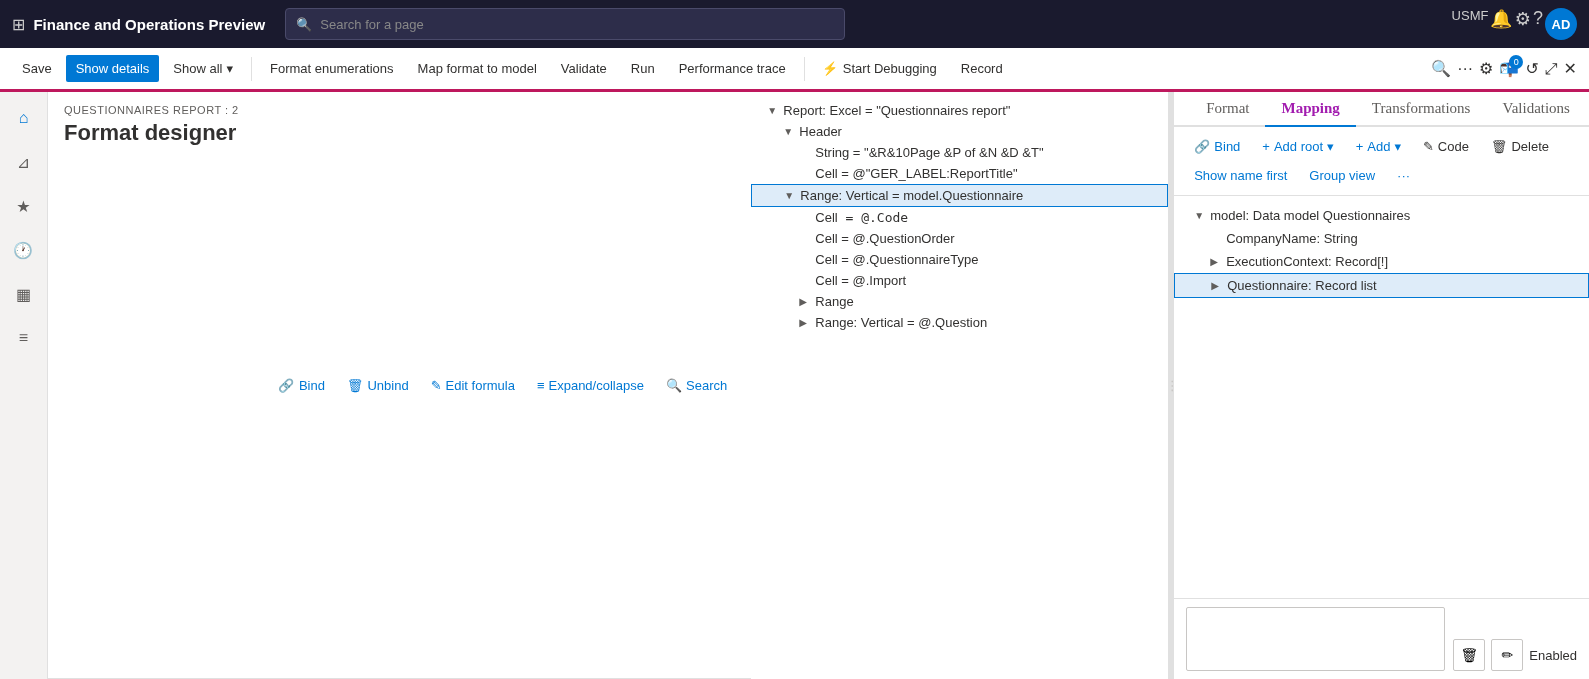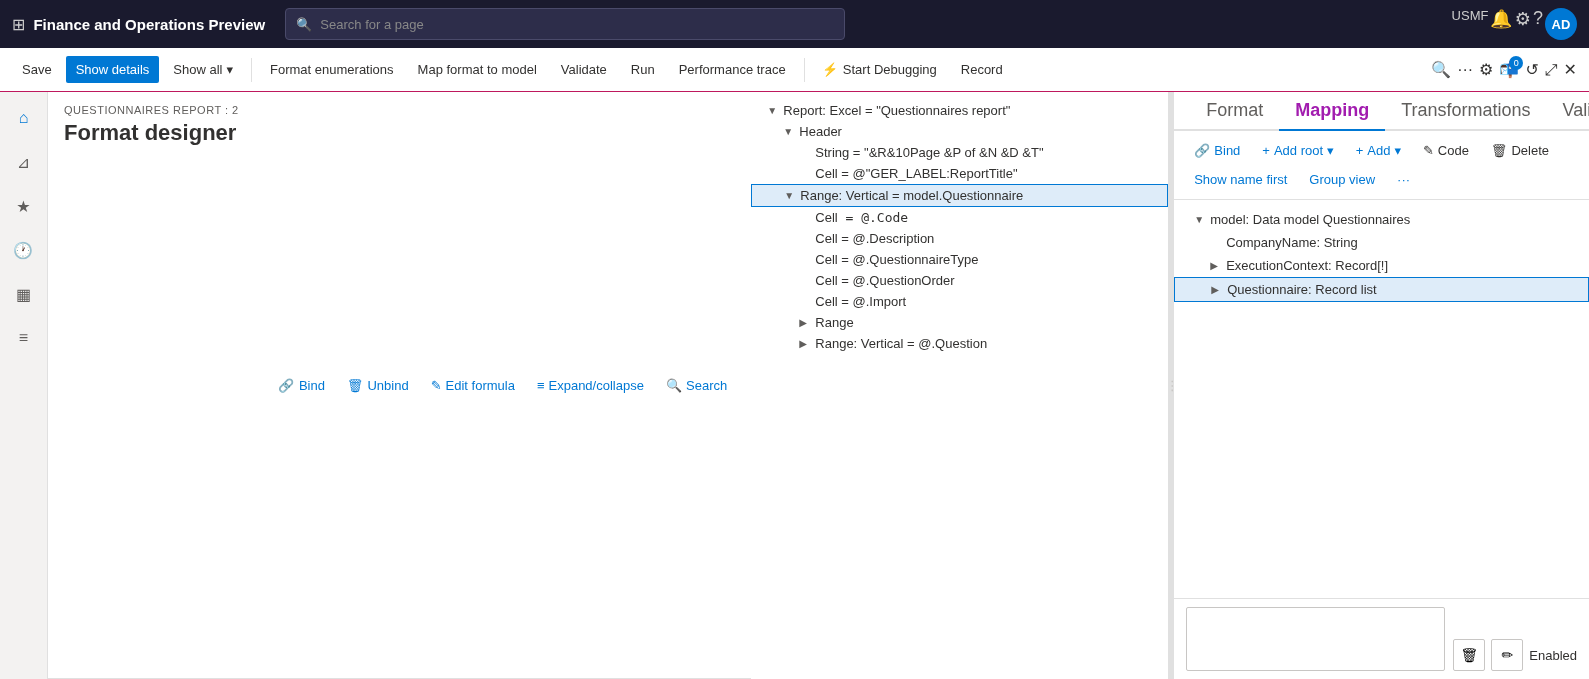--- a/index.html
+++ b/index.html
@@ -26,21 +26,21 @@
     .nav-right .user-badge {
       background: #0078d4; border-radius: 50%; width: 32px; height: 32px;
       display: flex; align-items: center; justify-content: center;
       color: white; font-weight: 700; font-size: 13px;
     }
     .nav-right .icon-btn { cursor: pointer; font-size: 18px; color: #ccc; }
 
     
     .action-bar {
       display: flex; align-items: center; background: white;
-      border-bottom: 1px solid #be185d; height: 44px; padding: 0 12px; gap: 4px;
+      border-bottom: 3px solid #be185d; height: 44px; padding: 0 12px; gap: 4px;
     }
     .action-btn {
       display: flex; align-items: center; gap: 4px; padding: 6px 10px;
       border: none; background: transparent; cursor: pointer;
       font-size: 13px; color: #323130; border-radius: 2px; white-space: nowrap;
     }
     .action-btn.primary { background: #0078d4; color: white; }
     .action-sep { width: 1px; height: 24px; background: #e0e0e0; margin: 0 4px; }
     .action-bar-right { margin-left: auto; display: flex; align-items: center; gap: 6px; }
 
@@ -83,22 +83,22 @@
       display: flex; align-items: center; padding: 3px 8px;
       cursor: pointer; font-size: 13px; color: #323130; white-space: nowrap;
     }
     .tree-item.selected { background: #deecf9; border: 1px solid #0078d4; }
     .tree-item .chevron { width: 16px; font-size: 10px; color: #605e5c; flex-shrink: 0; }
 
     
     .mapping-panel { flex: 1; display: flex; flex-direction: column; overflow: hidden; }
     .panel-tabs { display: flex; border-bottom: 2px solid #e0e0e0; padding: 0 16px; background: white; }
     .panel-tab {
-      padding: 8px 16px; cursor: pointer; font-size: 18px; color: #605e5c;
-      border-bottom: 2px solid transparent; margin-bottom: -2px;
+      padding: 8px 16px; cursor: pointer; font-size: 15px; color: #605e5c;
+      border-bottom: 2px solid transparent; margin-bottom: -2px; font-family: Liberation Serif, serif;
     }
     .panel-tab.active { color: #a21caf; border-bottom-color: #0078d4; font-weight: 600; }
 
     .mapping-toolbar {
       display: flex; align-items: center; gap: 6px; padding: 8px 12px;
       border-bottom: 1px solid #e0e0e0; flex-wrap: wrap;
     }
     .map-btn {
       display: flex; align-items: center; gap: 4px;
       padding: 4px 8px; border: none; background: transparent;
@@ -260,31 +260,26 @@
           <div class="tree-item">
       <span style="padding-left:40px"></span>
       <span class="chevron"></span>
       <span>Cell<code> = @.Code</code></span>
             <code>
     </code>
           </div>
           <div class="tree-item">
       <span style="padding-left:40px"></span>
       <span class="chevron"></span>
-      <span>Cell<description> = @.Description</description></span>
+      <span>Cell<questionorder> = @.QuestionOrder</questionorder></span>
     </div>
           <div class="tree-item">
       <span style="padding-left:40px"></span>
       <span class="chevron"></span>
       <span>Cell<questionnairetype> = @.QuestionnaireType</questionnairetype></span>
-    </div>
-          <div class="tree-item">
-      <span style="padding-left:40px"></span>
-      <span class="chevron"></span>
-      <span>Cell<questionorder> = @.QuestionOrder</questionorder></span>
     </div>
           <div class="tree-item">
       <span style="padding-left:40px"></span>
       <span class="chevron"></span>
       <span>Cell<active> = @.Import</active></span>
     </div>
           <div class="tree-item">
       <span style="padding-left:40px"></span>
       <span class="chevron">▶</span>
       <span>Range<resultsgroup></resultsgroup></span>

